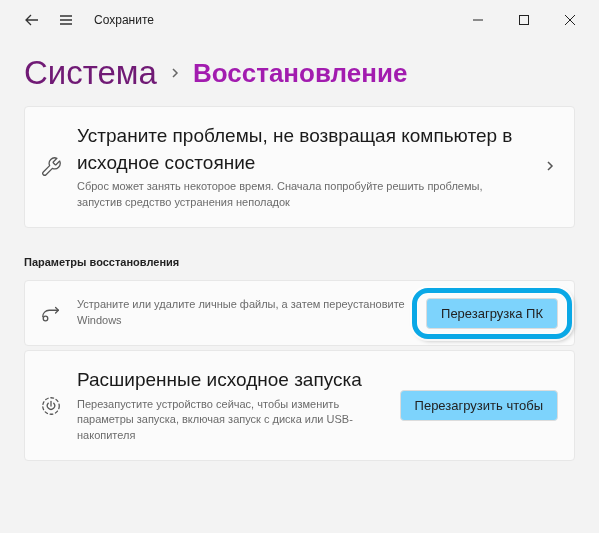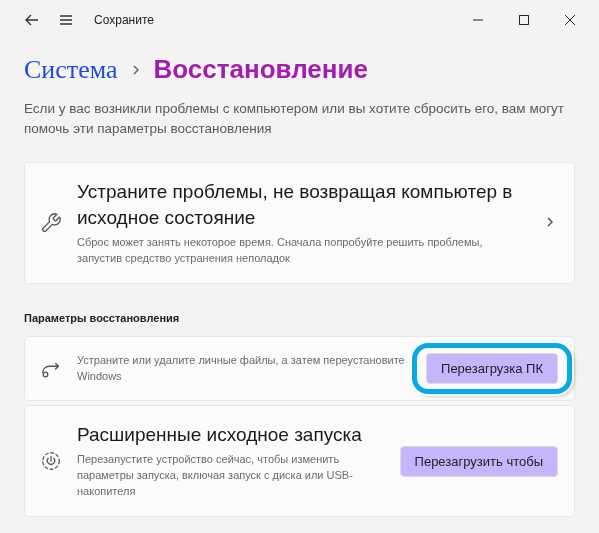--- a/index.html
+++ b/index.html
@@ -55,24 +55,23 @@
       padding: 8px 24px 0 24px;
     }
     .breadcrumb {
       display: flex;
       align-items: center;
       gap: 12px;
       margin-bottom: 14px;
       margin-top: 6px;
     }
     .bc-parent {
-      font-size: 26px;
+      font-size: 33px;
       font-weight: 400;
-      color: #1d4ed8;
-      font-family: Liberation Serif, serif;
+      color: #701a75;
     }
     .bc-sep {
       color: #666;
       display: flex;
       align-items: center;
     }
     .bc-current {
       font-size: 26px;
       font-weight: 600;
       color: #a21caf;
@@ -120,21 +119,21 @@
       flex-shrink: 0;
       padding-right: 2px;
     }
     .section-title {
       font-size: 11px;
       font-weight: 600;
       color: #222;
       margin: 28px 0 12px 0;
     }
     .action-btn {
-      background: #c4b5fd;
+      background: #7dd3fc;
       border: 1px solid #dcdcdc;
       border-radius: 4px;
       padding: 7px 14px;
       font-size: 13px;
       color: #222;
       white-space: nowrap;
       flex-shrink: 0;
       cursor: pointer;
     }
     .card + .card {
@@ -197,21 +196,20 @@
   <div class="breadcrumb">
     <span class="bc-parent">Система</span>
     <span class="bc-sep">
       <svg width="12" height="12" viewBox="0 0 12 12" fill="none" stroke="currentColor" stroke-width="1.5">
           <path d="M4 2l4 4-4 4"></path>
         </svg>
     </span>
     <span class="bc-current">Восстановление</span>
   </div>
 
-  <p class="intro">Если у вас возникли проблемы с компьютером или вы хотите сбросить его, вам могут помочь эти параметры восстановления</p>
 
   <div class="card">
     <div class="card-icon">
       <svg width="22" height="22" viewBox="0 0 24 24" fill="none" stroke="currentColor" stroke-width="1.4" stroke-linecap="round" stroke-linejoin="round">
           <path d="M14.7 6.3a1 1 0 000 1.4l1.6 1.6a1 1 0 001.4 0l3.77-3.77a6 6 0 01-7.94 7.94l-6.91 6.91a2.12 2.12 0 01-3-3l6.91-6.91a6 6 0 017.94-7.94l-3.76 3.76z"></path>
         </svg>
     </div>
     <div class="card-text">
       <div class="card-title">Устраните проблемы, не возвращая компьютер в исходное состояние</div>
       <div class="card-desc">Сброс может занять некоторое время. Сначала попробуйте решить проблемы, запустив средство устранения неполадок</div>

